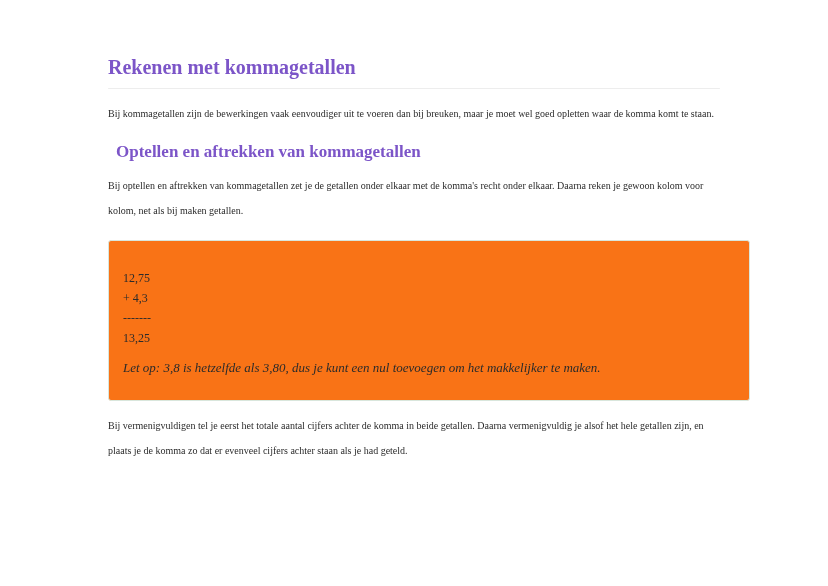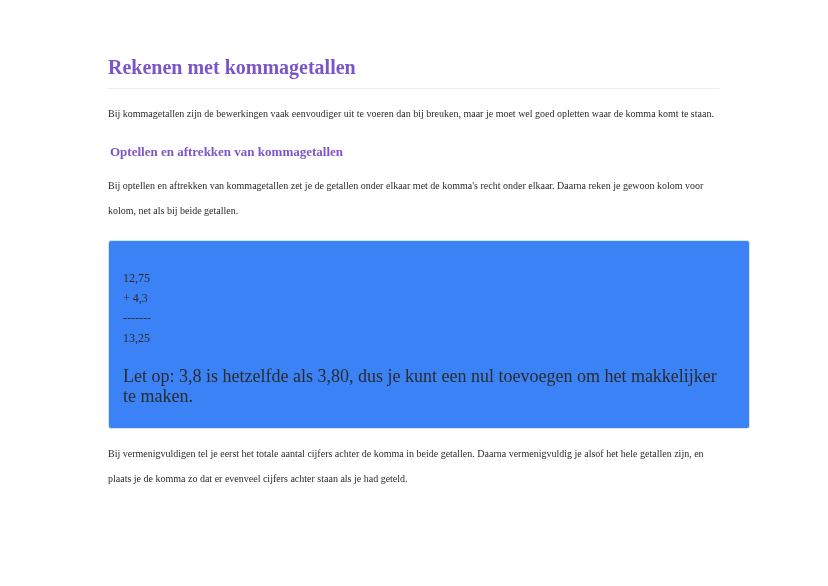--- a/index.html
+++ b/index.html
@@ -26,62 +26,63 @@
     height: 0;
   }
   p.para {
     font-size: 10px;
     line-height: 25px;
     margin: 12px 0 0 0;
     max-width: 616px;
     color: #2b2b2b;
   }
   h2.section-heading {
-    font-size: 13px;
+    font-size: 17px;
     line-height: 19px;
     font-weight: bold;
     color: #7c55c8;
-    margin: 16px 0 0 2px;
+    margin: 16px 0 0 8px;
   }
   .example-box {
     margin: 17px 0 0 0;
     width: 642px;
-    background: #3b82f6;
+    background: #f97316;
     border: 1px solid #d9e6dc;
     border-radius: 3px;
     padding: 27px 16px 22px 14px;
   }
   .calc-line {
     font-size: 12px;
     line-height: 20px;
     color: #2b2b2b;
     white-space: pre;
   }
   .example-note {
-    margin-top: 18px;
-    font-size: 18px;
+    margin-top: 10px;
+    font-size: 13px;
     line-height: 20px;
     color: #2b2b2b;
+    font-style: italic;
   }
 </style>
 </head>
 <body>
 
 <div class="page">
   <div class="content">
 
     <h1 class="page-title">Rekenen met kommagetallen</h1>
 
     <hr class="title-divider">
 
     <p class="para">Bij kommagetallen zijn de bewerkingen vaak eenvoudiger uit te voeren dan bij breuken, maar je moet wel goed opletten waar de komma komt te staan.</p>
 
     <h2 class="section-heading">Optellen en aftrekken van kommagetallen</h2>
 
-    <p class="para">Bij optellen en aftrekken van kommagetallen zet je de getallen onder elkaar met de komma's recht onder elkaar. Daarna reken je gewoon kolom voor kolom, net als bij beide getallen.</p>
+    <p class="para">Bij optellen en aftrekken van kommagetallen zet je de getallen onder elkaar met de komma's recht onder elkaar. Daarna reken je gewoon kolom voor kolom, net als bij maken getallen.</p>
 
     <div class="example-box">
       <div class="calc">
         <div class="calc-line">12,75</div>
         <div class="calc-line">+ 4,3</div>
         <div class="calc-line">-------</div>
         <div class="calc-line">13,25</div>
       </div>
       <p class="example-note">Let op: 3,8 is hetzelfde als 3,80, dus je kunt een nul toevoegen om het makkelijker te maken.</p>
     </div>

